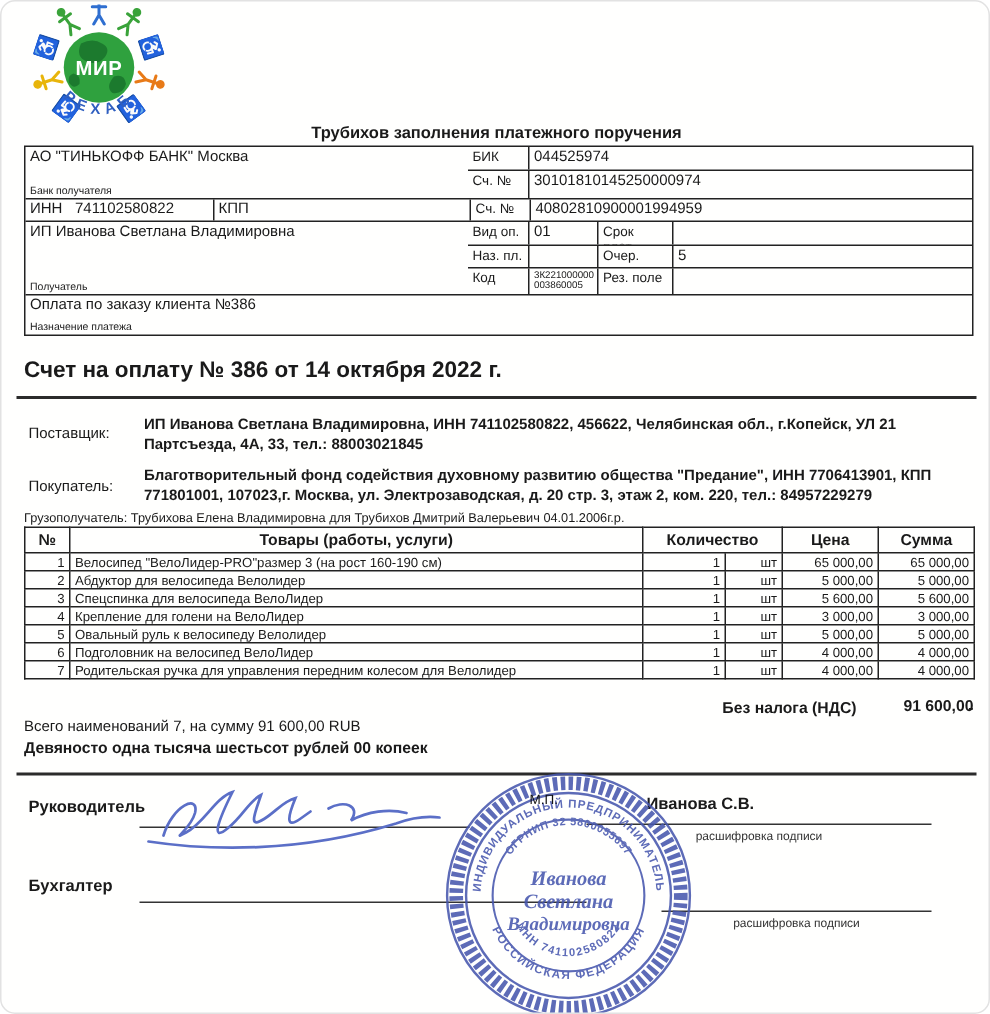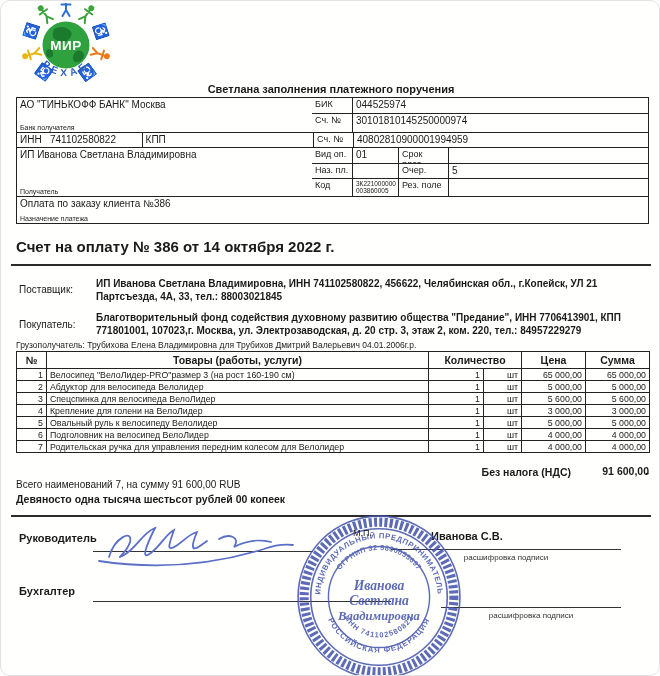--- a/index.html
+++ b/index.html
@@ -100,21 +100,21 @@
       <path d="M38,26 q8,-4 14,0 q6,3 2,9 q-5,6 -12,3 q-8,-3 -4,-12z" fill="#1c7a2e"></path>
       <path d="M60,48 q7,-2 8,5 q-2,7 -9,6 q-5,-4 1,-11z" fill="#1c7a2e"></path>
       <path d="M33,46 q5,1 4,7 q-4,4 -7,-1 q-1,-5 3,-6z" fill="#1c7a2e"></path>
     </g>
     <text x="50" y="47" text-anchor="middle" font-size="13.5" font-weight="bold" fill="#ffffff" letter-spacing="0.5">МИР</text>
     <text font-size="10" font-weight="bold" fill="#2f5fc0" letter-spacing="4">
       <textPath href="#rehab-arc" startOffset="50%" text-anchor="middle">РЕХАБ</textPath>
     </text>
   </svg>
 
-  <div class="pay-title">Светлана заполнения платежного поручения</div>
+  <div class="pay-title">Трубихов заполнения платежного поручения</div>
 
   <div class="pt">
 
     <div class="pt-row" style="height:34px">
       <div class="cell w-left left-col">
         <span>АО "ТИНЬКОФФ БАНК" Москва</span>
         <span class="tiny">Банк получателя</span>
       </div>
       <div class="stack">
         <div class="sub h15">

